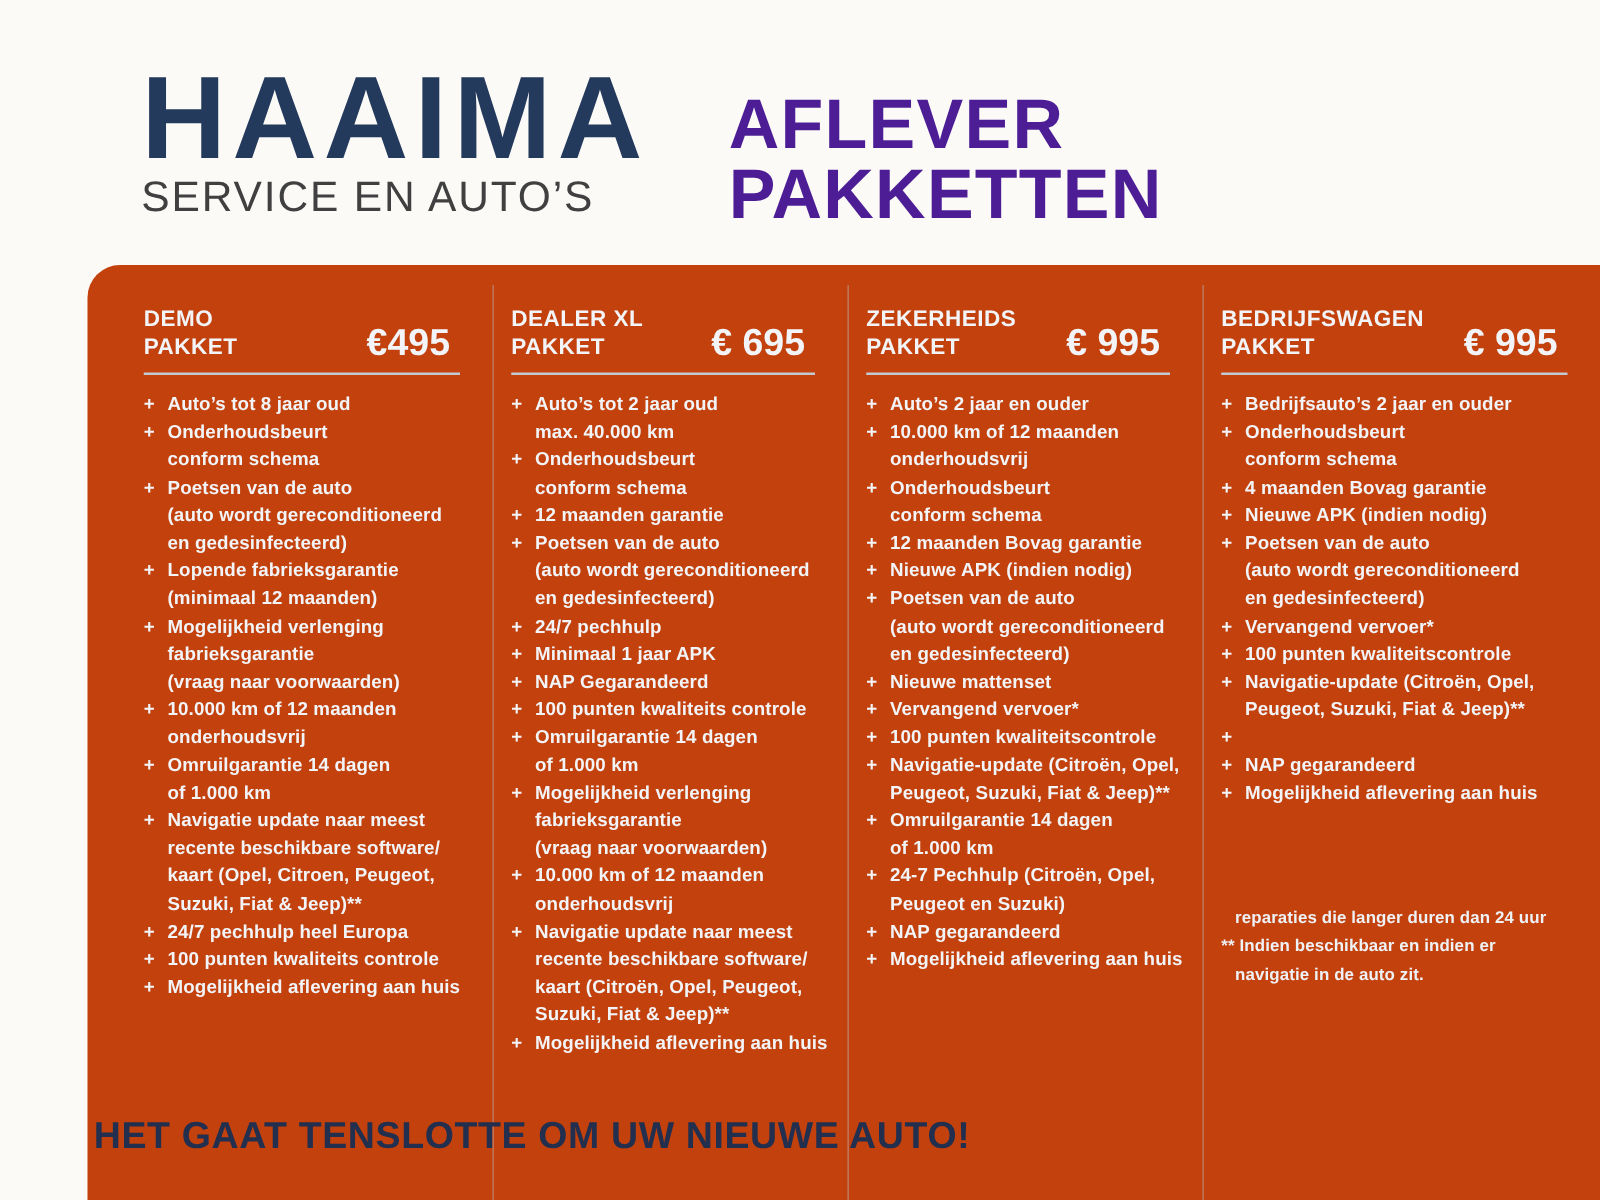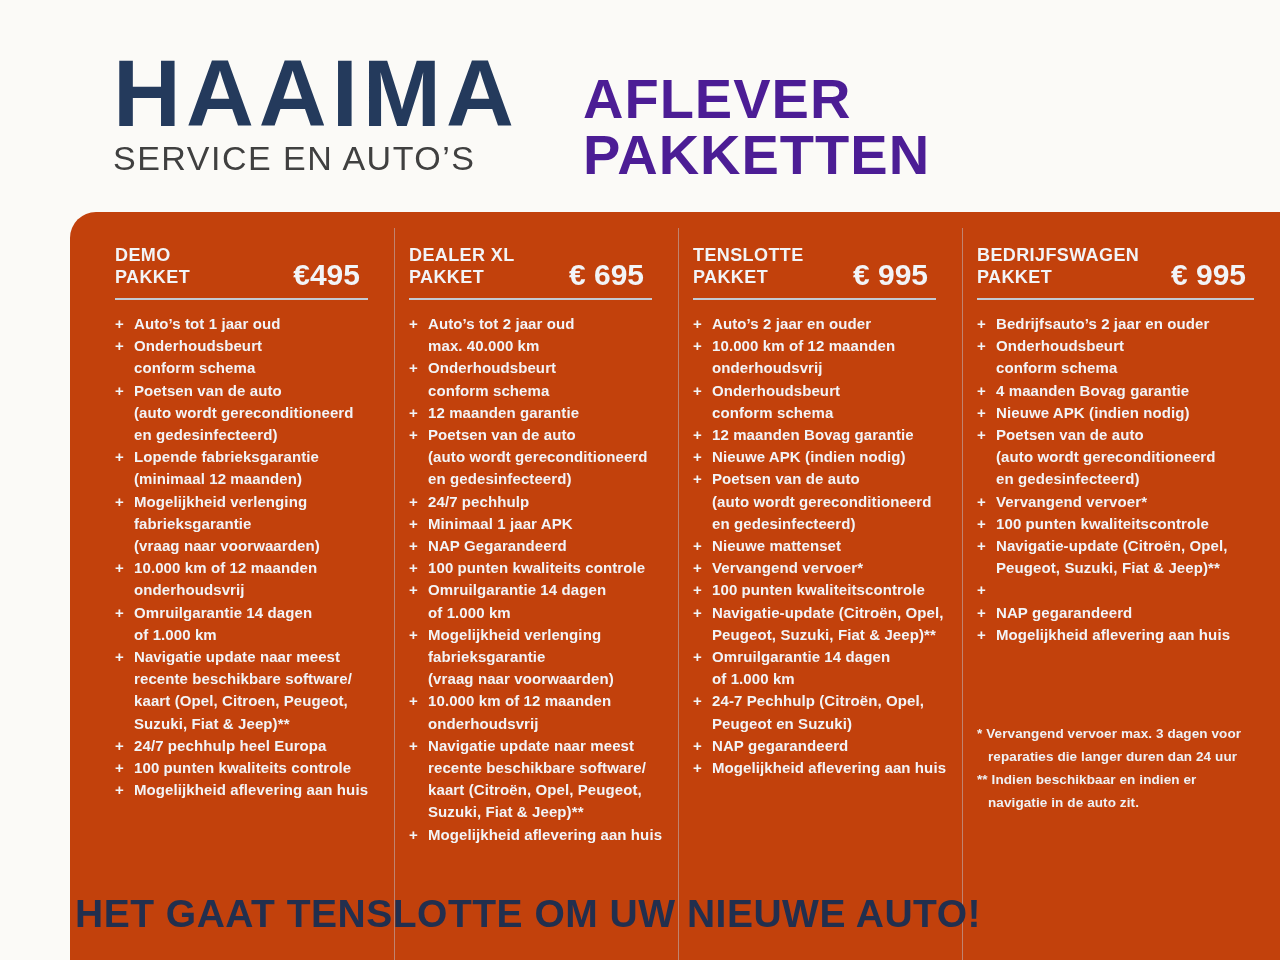--- a/index.html
+++ b/index.html
@@ -43,21 +43,21 @@
   .item{display:flex;}
   .item-marker{width:19px;flex:none;}
   .item-lines{flex:1;}
 
   .pkg-footnotes{margin-top:76px;font-size:13.5px;font-weight:600;line-height:23px;color:#eef1f5;letter-spacing:0.1px;}
   .fn-line.cont{padding-left:11px;}
 
   
   .tagline{
     position:absolute;left:75px;top:892px;
-    font-size:39px;font-weight:700;color:#222f4e;letter-spacing:0.5px;
+    font-size:30px;font-weight:700;color:#222f4e;letter-spacing:0.5px;
     white-space:nowrap;
   }
 </style>
 </head>
 <body>
 
 <div class="page">
 
   <header>
     <div class="brand">
@@ -78,21 +78,21 @@
         <div>DEMO</div>
         <div>PAKKET</div>
       </div>
       <div class="pkg-price">€495</div>
     </div>
     <div class="pkg-sep"></div>
     <div class="pkg-items">
             <div class="item">
               <span class="item-marker">+</span>
               <div class="item-lines">
-                <div class="item-line">Auto’s tot 1 jaar oud</div>
+                <div class="item-line">Auto’s tot 8 jaar oud</div>
               </div>
             </div>
             <div class="item">
               <span class="item-marker">+</span>
               <div class="item-lines">
                 <div class="item-line">Onderhoudsbeurt</div>
                 <div class="item-line">conform schema</div>
               </div>
             </div>
             <div class="item">
@@ -260,21 +260,21 @@
               <div class="item-lines">
                 <div class="item-line">Mogelijkheid aflevering aan huis</div>
               </div>
             </div>
           </div>
 
   </div>
         <div class="package">
     <div class="pkg-header">
       <div class="pkg-name">
-        <div>TENSLOTTE</div>
+        <div>ZEKERHEIDS</div>
         <div>PAKKET</div>
       </div>
       <div class="pkg-price">€ 995</div>
     </div>
     <div class="pkg-sep"></div>
     <div class="pkg-items">
             <div class="item">
               <span class="item-marker">+</span>
               <div class="item-lines">
                 <div class="item-line">Auto’s 2 jaar en ouder</div>
@@ -442,21 +442,20 @@
               </div>
             </div>
             <div class="item">
               <span class="item-marker">+</span>
               <div class="item-lines">
                 <div class="item-line">Mogelijkheid aflevering aan huis</div>
               </div>
             </div>
           </div>
     <div class="pkg-footnotes">
-            <div class="fn-line">* Vervangend vervoer max. 3 dagen voor</div>
             <div class="fn-line cont">reparaties die langer duren dan 24 uur</div>
             <div class="fn-line">** Indien beschikbaar en indien er</div>
             <div class="fn-line cont">navigatie in de auto zit.</div>
           </div>
   </div>
       </div>
   </section>
 
   <footer>
     <div class="tagline">HET GAAT TENSLOTTE OM UW NIEUWE AUTO!</div>

